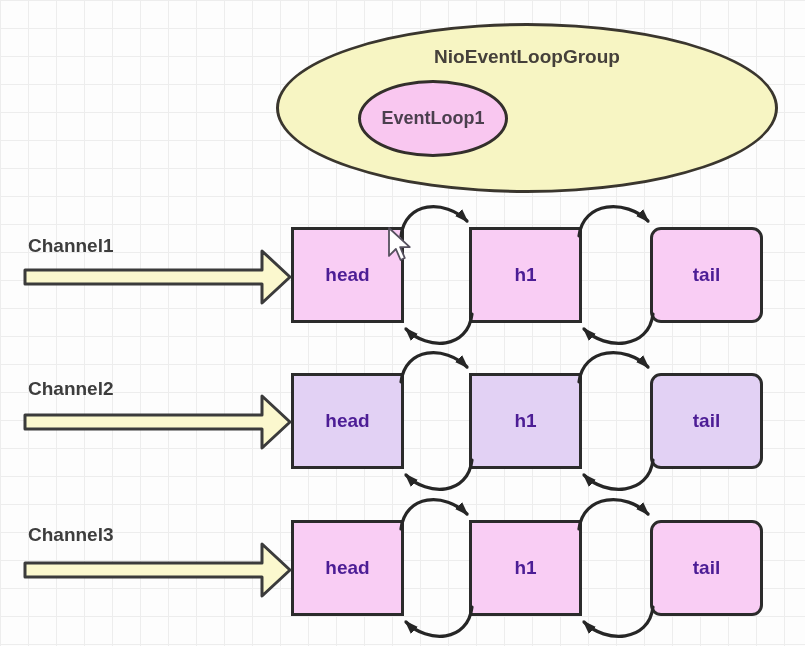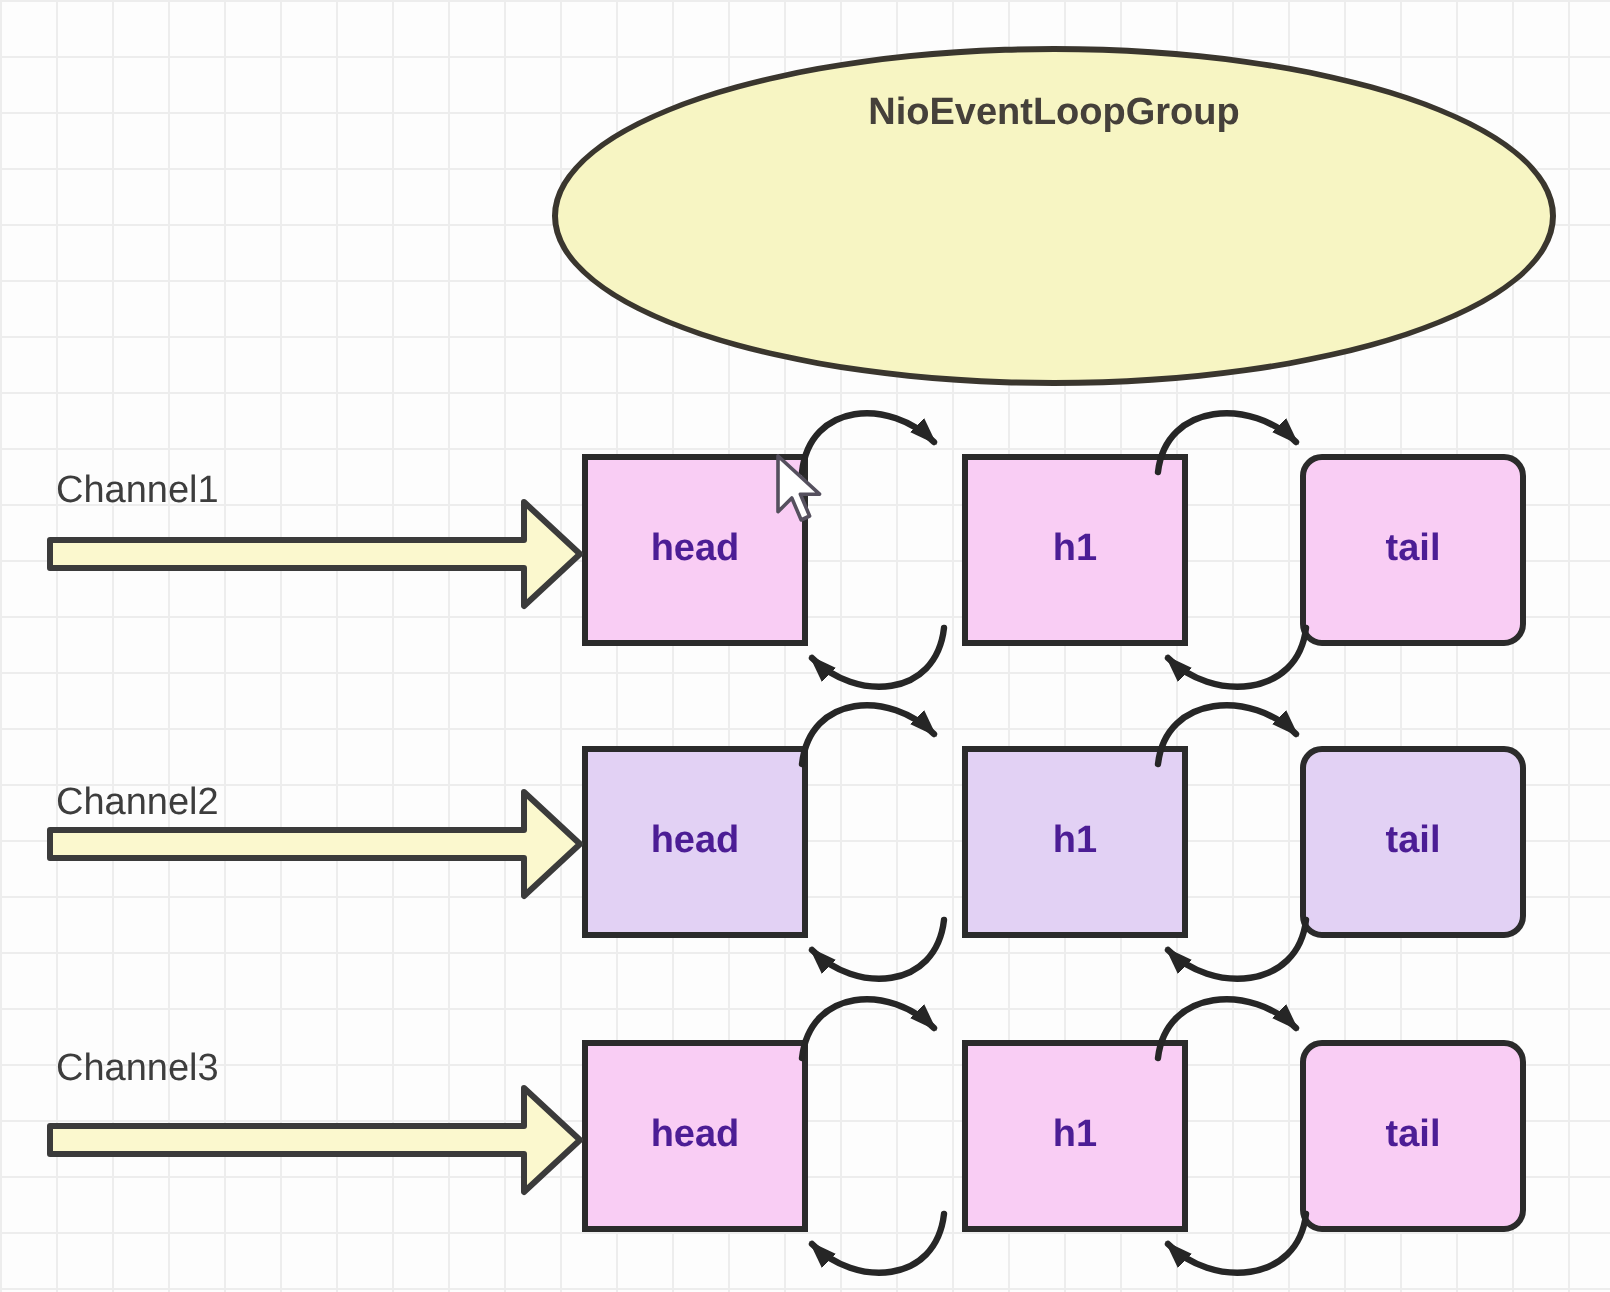--- a/index.html
+++ b/index.html
@@ -14,39 +14,42 @@
     padding-left:42px;
   }
   .ellipse{position:absolute; border-radius:50%; box-sizing:border-box;}
   .group-ellipse{left:276px; top:23px; width:502px; height:170px; border:3px solid #3a362e;}
   .group-title{position:absolute; left:0; top:20px; width:100%; text-align:center;
     font-weight:bold; font-size:19px; color:#45403a;}
   .loop-ellipse{display:flex; align-items:center; justify-content:center;
     border:3px solid #332f2b; font-weight:bold; font-size:18px; color:#4b3f4e;}
   .loop1{left:358px; top:80px; width:150px; height:77px;}
   .loop2{left:541px; top:80px; width:148px; height:77px;}
-  .channel-label{position:absolute; left:28px; font-weight:normal; font-size:19px; color:#3d3d3d;}
-  .lbl-1{top:235px;} .lbl-2{top:391px;} .lbl-3{top:524px;}
+  .channel-label{position:absolute; left:28px; font-weight:bold; font-size:19px; color:#3d3d3d;}
+  .lbl-1{top:235px;} .lbl-2{top:378px;} .lbl-3{top:524px;}
   .node{position:absolute; width:113px; height:96px; border:3px solid #2b2b2b;
     box-sizing:border-box; display:flex; align-items:center; justify-content:center;
     font-weight:bold; font-size:19px; color:#4c1d95;}
   .r1{top:227px;} .r2{top:373px;} .r3{top:520px;}
-  .c-head{left:291px;} .c-h1{left:469px;margin-left:12px;} .c-tail{left:650px;border-radius:11px;}
+  .c-head{left:291px;} .c-h1{left:469px;} .c-tail{left:650px;border-radius:11px;}
   .overlay{position:absolute; left:0; top:0; width:805px; height:646px;
     pointer-events:none; z-index:5;}
   .arc{fill:none; stroke-width:3.2px; stroke-linecap:round;}
   .flow-arrow{stroke-width:3px; stroke-linejoin:round;}
 </style>
 </head>
 <body>
 
 <div class="canvas">
 
   <div class="ellipse group-ellipse" style="background-color: rgb(247, 245, 195);">
     <div class="group-title">NioEventLoopGroup</div>
+  </div>
+  <div class="ellipse loop-ellipse loop1" style="background-color: rgb(249, 199, 240);">
+    <span>EventLoop1</span>
   </div>
 
   <div class="channel-label lbl-1">Channel1</div>
   <div class="channel-label lbl-2">Channel2</div>
   <div class="channel-label lbl-3">Channel3</div>
 
   <div class="node r1 c-head" style="background-color: rgb(249, 205, 244);">
     <span>head</span>
     </div>
   <div class="node r1 c-h1" style="background-color: rgb(249, 205, 244);">

